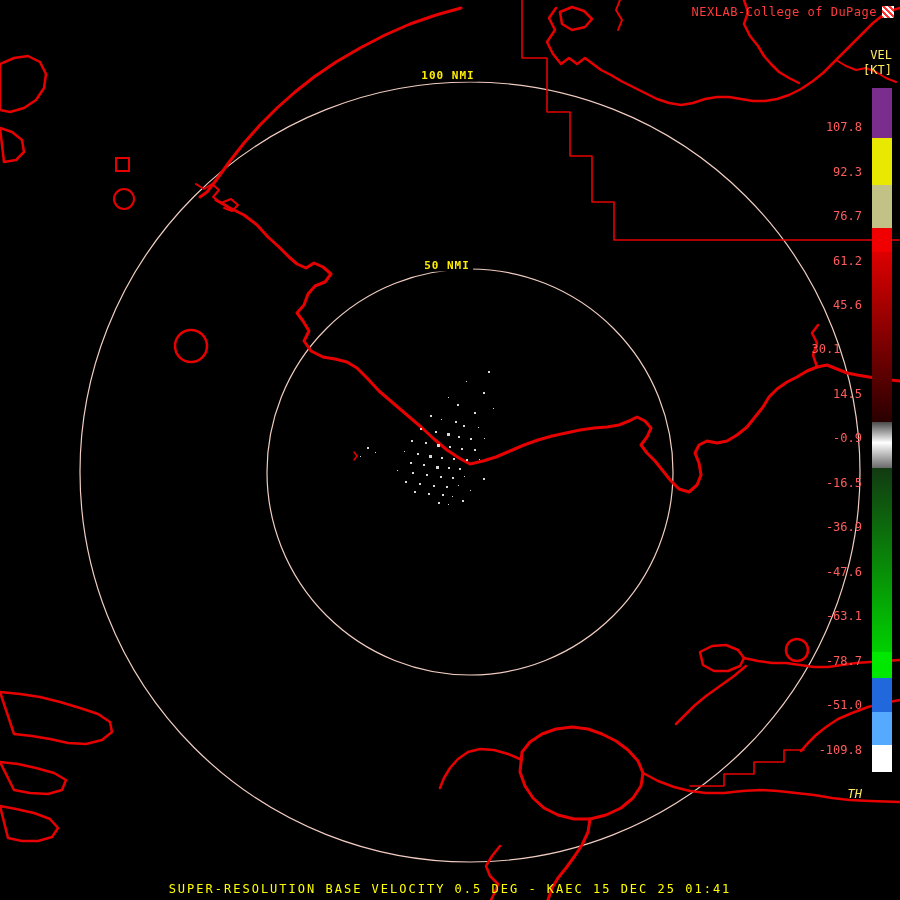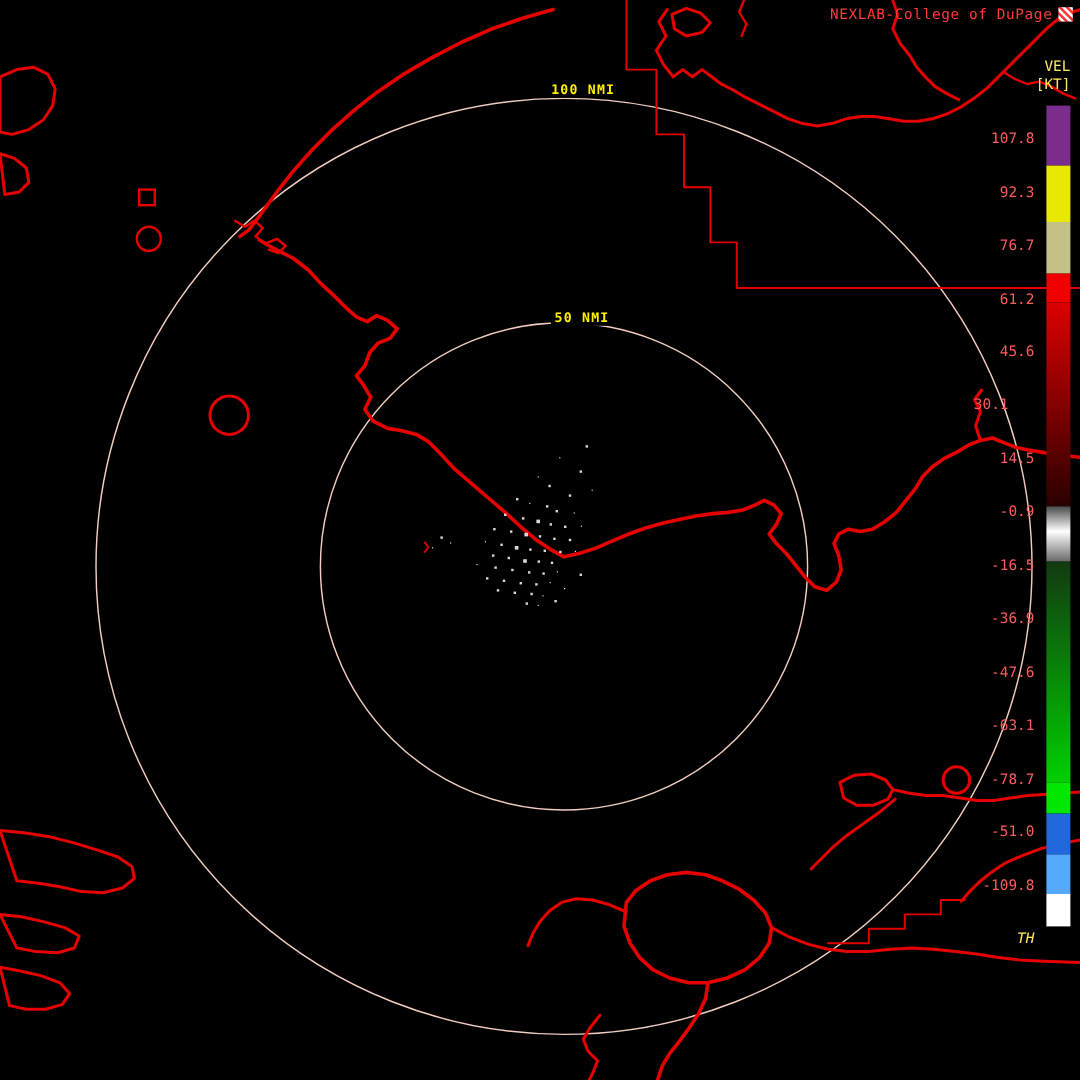--- a/index.html
+++ b/index.html
@@ -9,26 +9,26 @@
   .header{position:absolute;top:5px;right:6px;display:flex;align-items:center;gap:5px;
           color:#ff3b3b;font-size:12px;letter-spacing:.5px;}
   .logo{width:12px;height:12px;
         background:linear-gradient(45deg,#f33 25%,#fff 25%,#fff 50%,#f33 50%,#f33 75%,#fff 75%);
         background-size:6px 6px;}
   .cbar-title{position:absolute;top:48px;right:8px;color:#ffe95e;font-size:12px;
               text-align:right;line-height:15px;}
   .colorbar{position:absolute;left:872px;top:88px;width:20px;height:684px;
             display:flex;flex-direction:column;}
   .colorbar > div{width:100%;}
-  .ticks{position:absolute;left:790px;top:0;width:72px;height:792px;pointer-events:none;}
+  .ticks{position:absolute;left:790px;top:12px;width:72px;height:792px;pointer-events:none;}
   .tick{position:absolute;right:0;width:72px;text-align:right;color:#ff5d5d;font-size:12px;}
   .footer{position:absolute;bottom:4px;left:0;width:100%;text-align:center;
           color:#ffff00;font-size:12px;letter-spacing:2px;white-space:nowrap;}
   .ring-label{position:absolute;transform:translate(-50%,-50%);background:#000;
-              color:#ffee00;font-size:11px;font-weight:bold;padding:0 3px;letter-spacing:1px;margin-left:38px;}
+              color:#ffee00;font-size:11px;font-weight:bold;padding:0 3px;letter-spacing:1px;}
 </style>
 </head>
 <body>
 
 <div class="stage">
 
   <svg class="map-svg" viewBox="0 0 900 900" xmlns="http://www.w3.org/2000/svg">
       <circle cx="470" cy="472" r="203" fill="none" stroke="#f0cdc0" stroke-width="1.2"></circle>
       <circle cx="470" cy="472" r="390" fill="none" stroke="#f0cdc0" stroke-width="1.2"></circle>
       <polyline points="522,0 522,58 547,58 547,112 570,112 570,156 592,156 592,202 614,202 614,240 900,240" fill="none" stroke="#e60000" stroke-width="1.6" stroke-linejoin="round" stroke-linecap="round"></polyline>
@@ -163,14 +163,15 @@
   <div class="header">
     <span>NEXLAB-College of DuPage</span>
     <span class="logo"></span>
   </div>
 
   <div>
       <span class="ring-label" style="left: 448px; top: 75px;">100 NMI</span>
       <span class="ring-label" style="left: 447px; top: 265px;">50 NMI</span>
     </div>
 
+  <div class="footer">SUPER-RESOLUTION BASE VELOCITY 0.5 DEG - KAEC 15 DEC 25 01:41</div>
 
 </div>
 
 </body></html>

